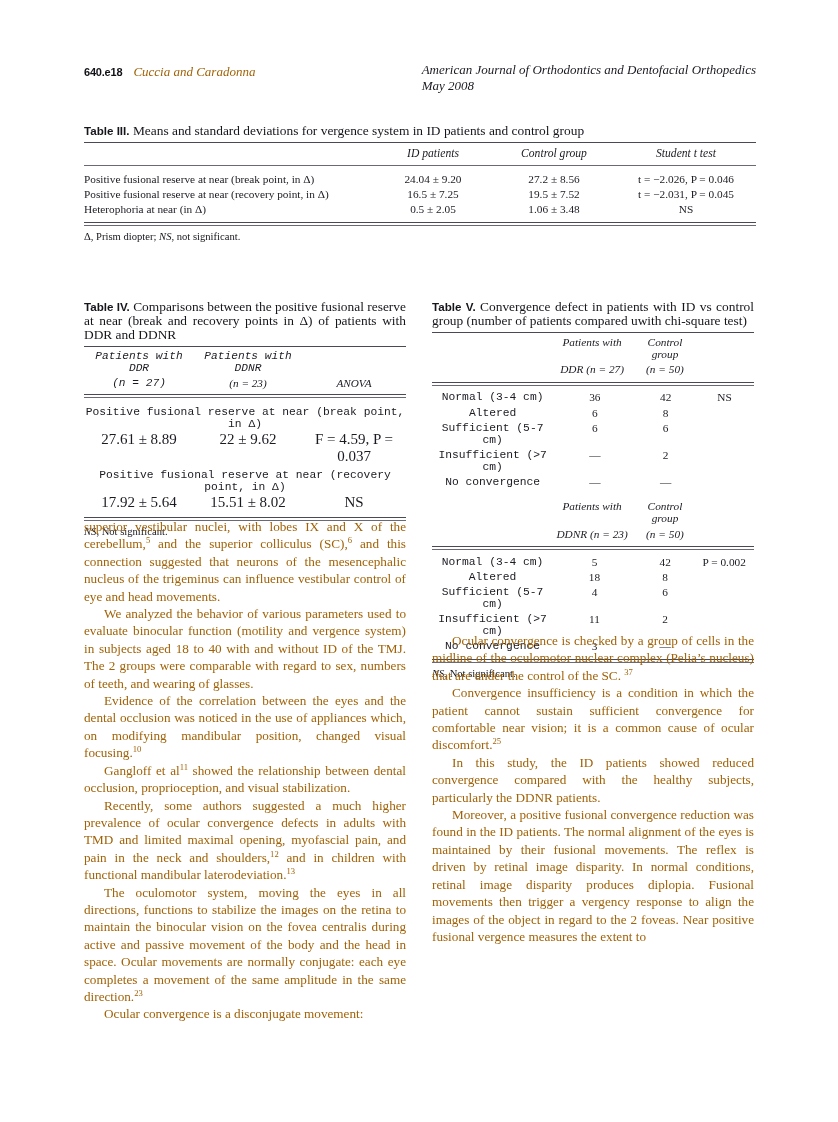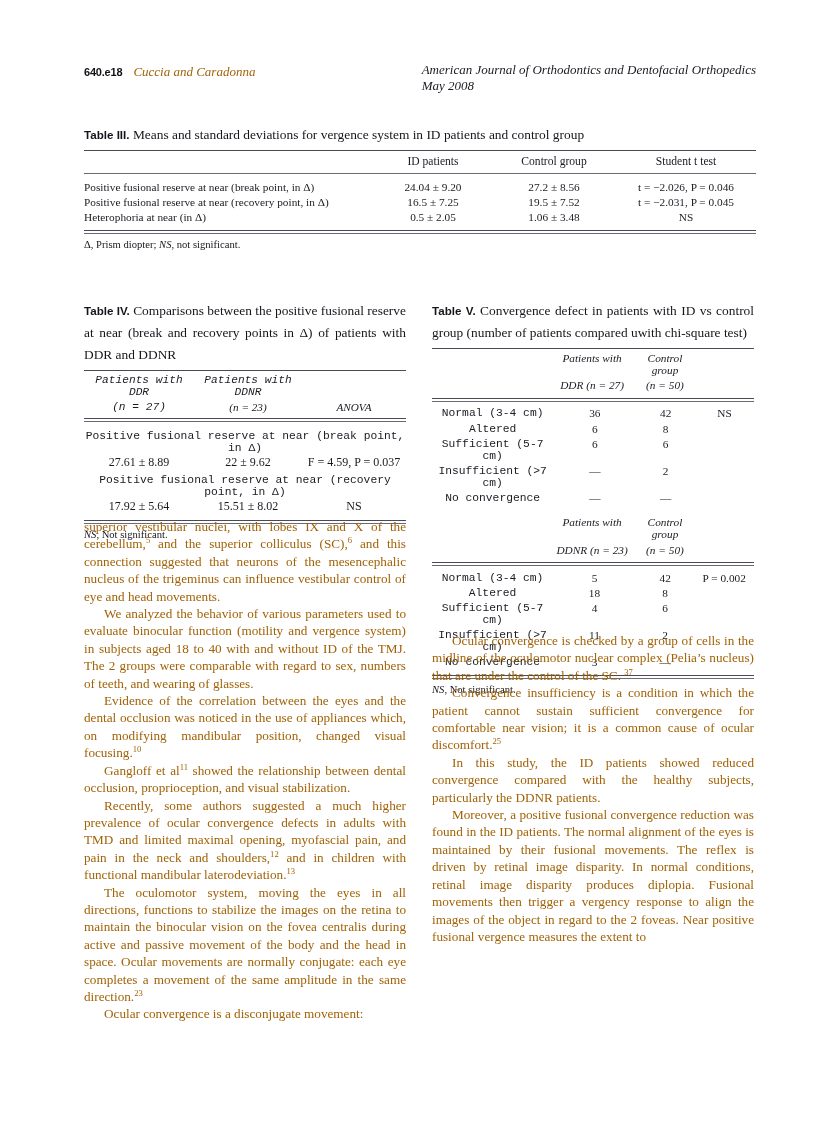--- a/index.html
+++ b/index.html
@@ -56,21 +56,21 @@
     line-height: 16px;
     color: #1a1a22;
     white-space: nowrap;
     margin-left: 40px;
   }
 
   
   .tbl { position: absolute; }
   .tbl-caption {
     font-size: 13.4px;
-    line-height: 22px;
+    line-height: 14px;
     text-align: justify;
     margin: 0 0 4px 0;
     color: #15151c;
   }
   .tbl-caption .tnum {
     font-family: "Liberation Sans", sans-serif;
     font-weight: bold;
     font-size: 11.6px;
   }
   .rule-thick { border-top: 1.6px solid #4a4a55; }
@@ -79,20 +79,21 @@
     border-top: 1.4px solid #4a4a55;
     border-bottom: 0.8px solid #6a6a74;
     height: 2px;
   }
   .tbl table {
     width: 100%;
     border-collapse: collapse;
     font-size: 11.4px;
   }
   .tbl th {
+    font-style: italic;
     font-weight: normal;
     padding: 4px 0 5px 0;
     vertical-align: top;
   }
   .tbl td {
     padding: 1.2px 0;
     vertical-align: top;
   }
   .fnote {
     font-size: 10.6px;
@@ -113,21 +114,21 @@
   #table3 col.c2 { width: 118px; }
   #table3 col.c3 { width: 124px; }
   #table3 col.c4 { width: 140px; }
 
   
   #table4 { left: 84px; top: 300px; width: 322px; }
   #table5 { left: 432px; top: 300px; width: 322px; }
 
   #table4 .hdr td { font-style: italic; font-size: 11.2px; padding: 3px 0 0 0; }
   #table4 .grp td { font-size: 11.3px; padding: 3.5px 0 0.5px 0; }
-  #table4 .val td { font-size: 12px; padding: 0.5px 0 1px 0; }
+  #table4 .val td { font-size: 15px; padding: 0.5px 0 1px 0; }
   #table4 col.a { width: 110px; }
   #table4 col.b { width: 108px; }
   #table4 col.c { width: 104px; }
   #table5 td { font-size: 11.3px; padding: 1.6px 0; }
   #table5 col.a { width: 124px; }
   #table5 col.b { width: 88px; }
   #table5 col.c { width: 62px; }
 
   
   .col {

